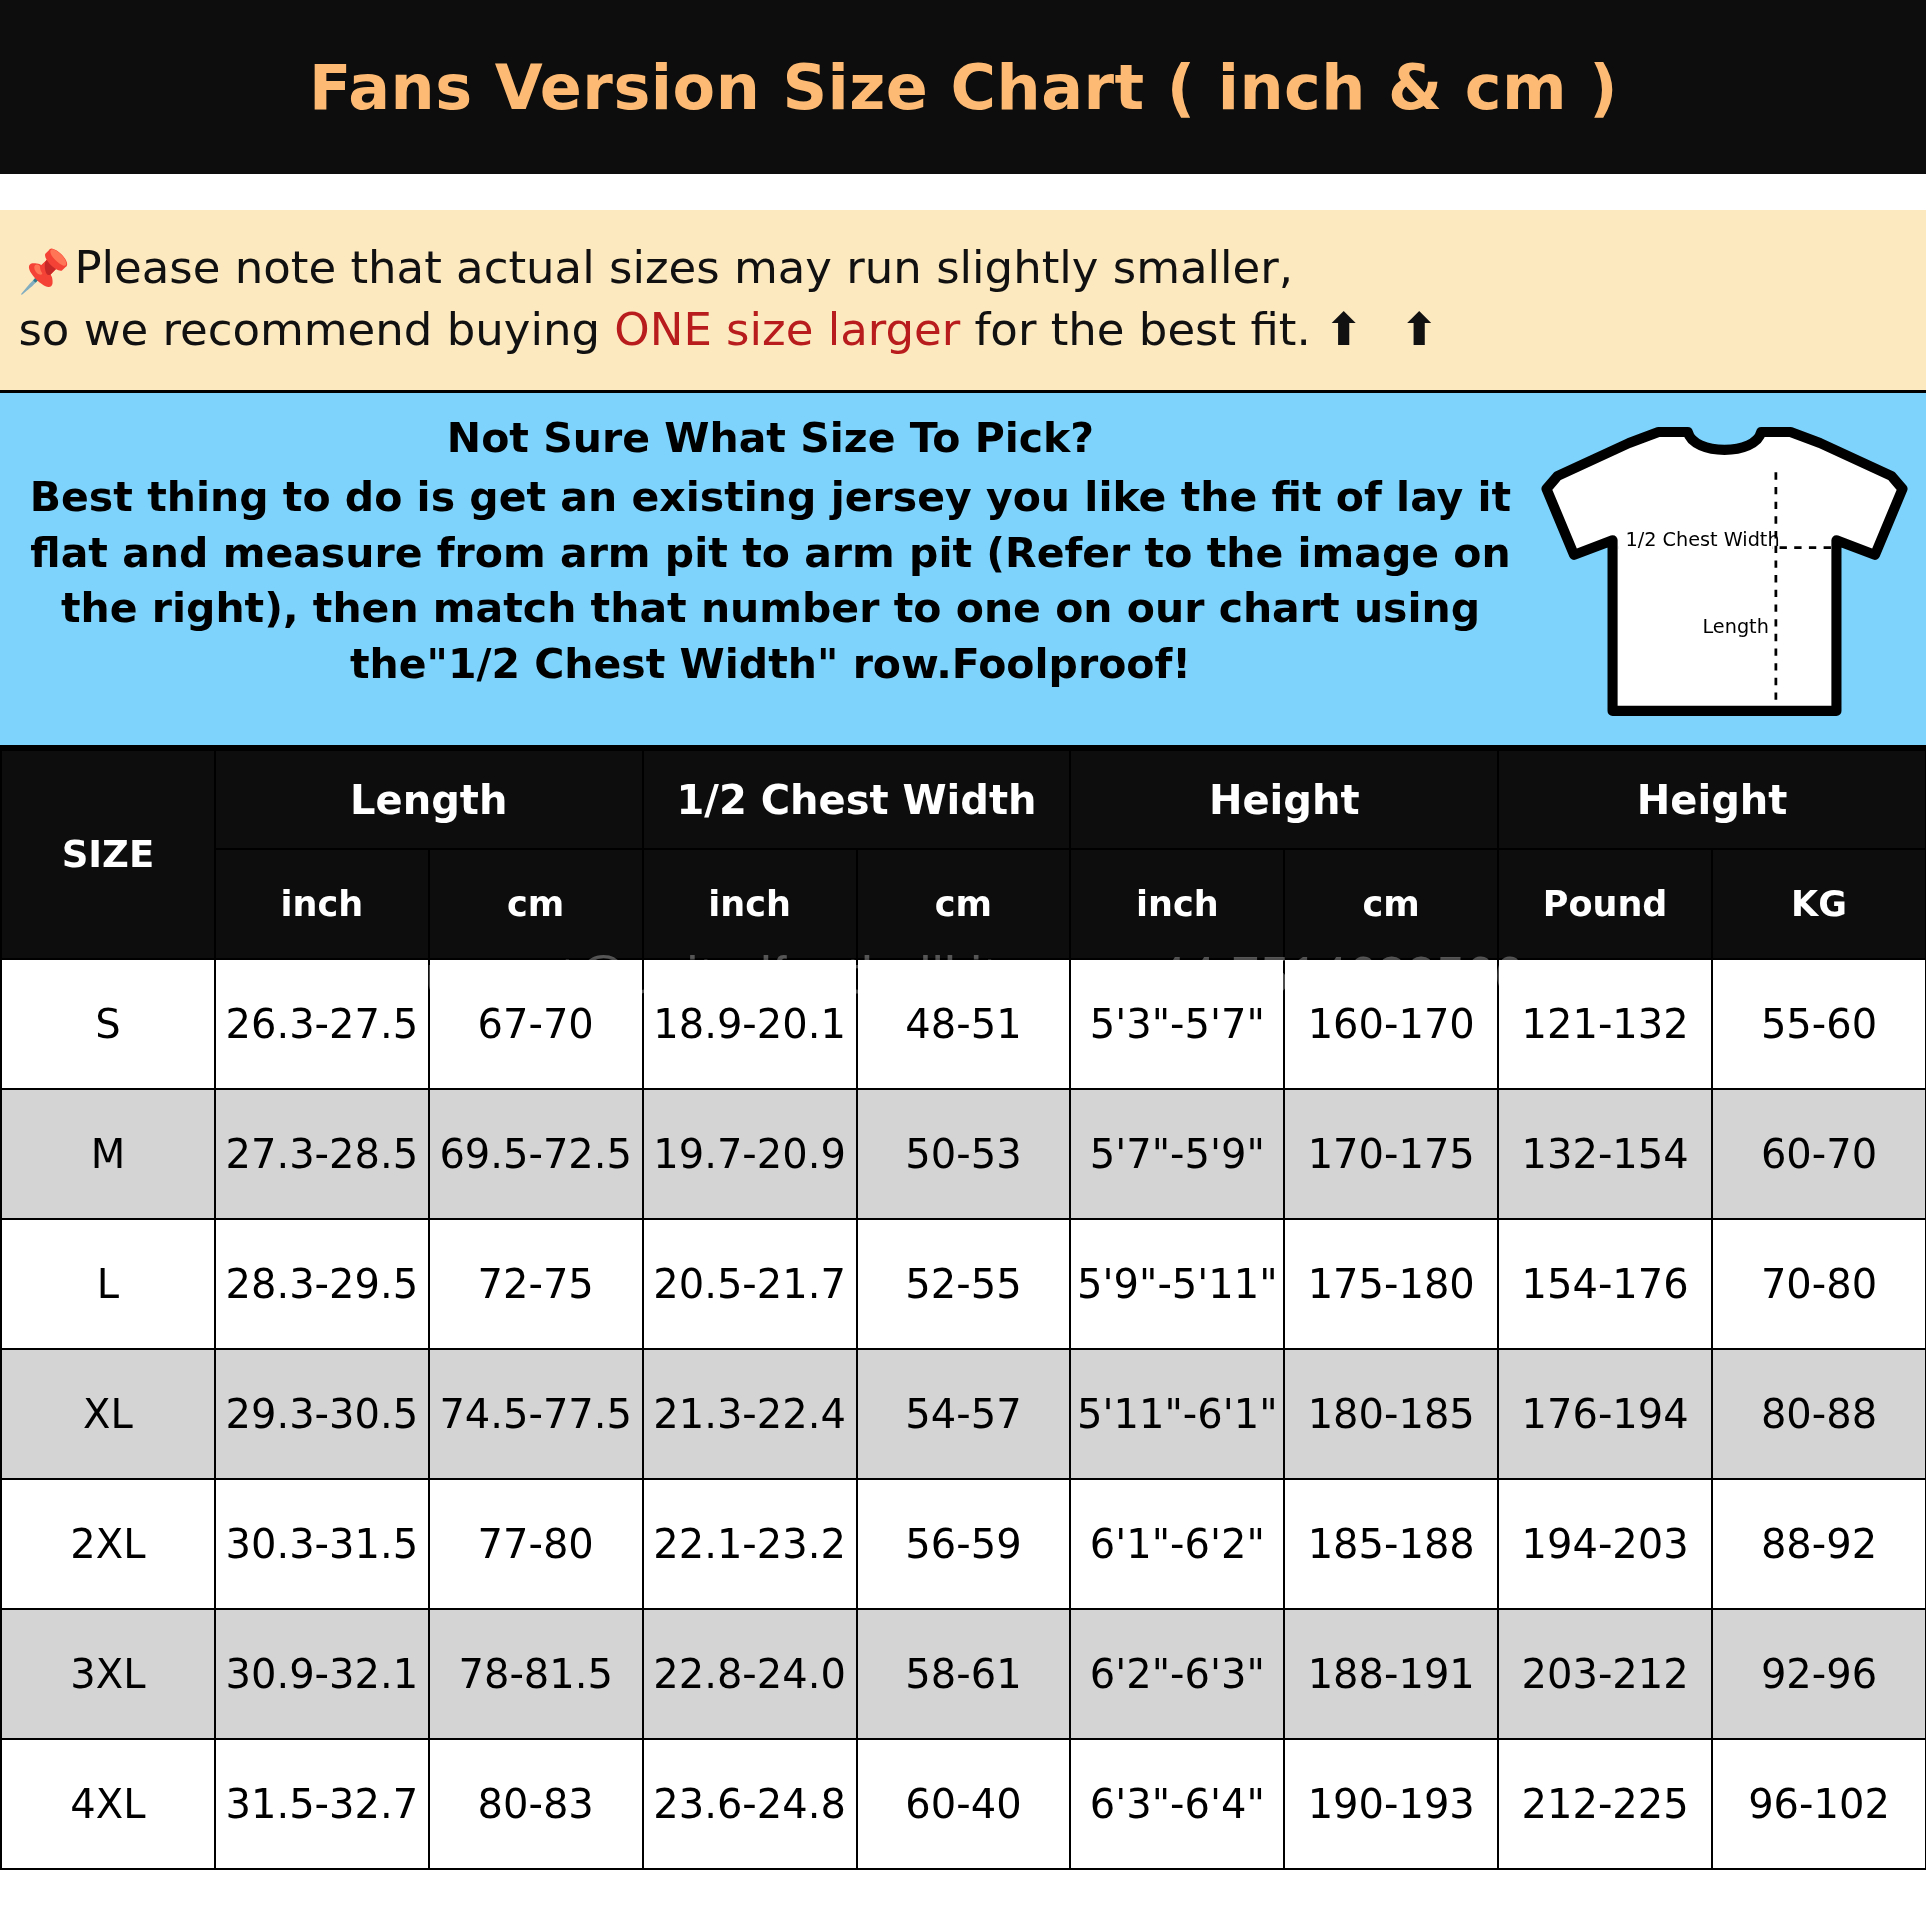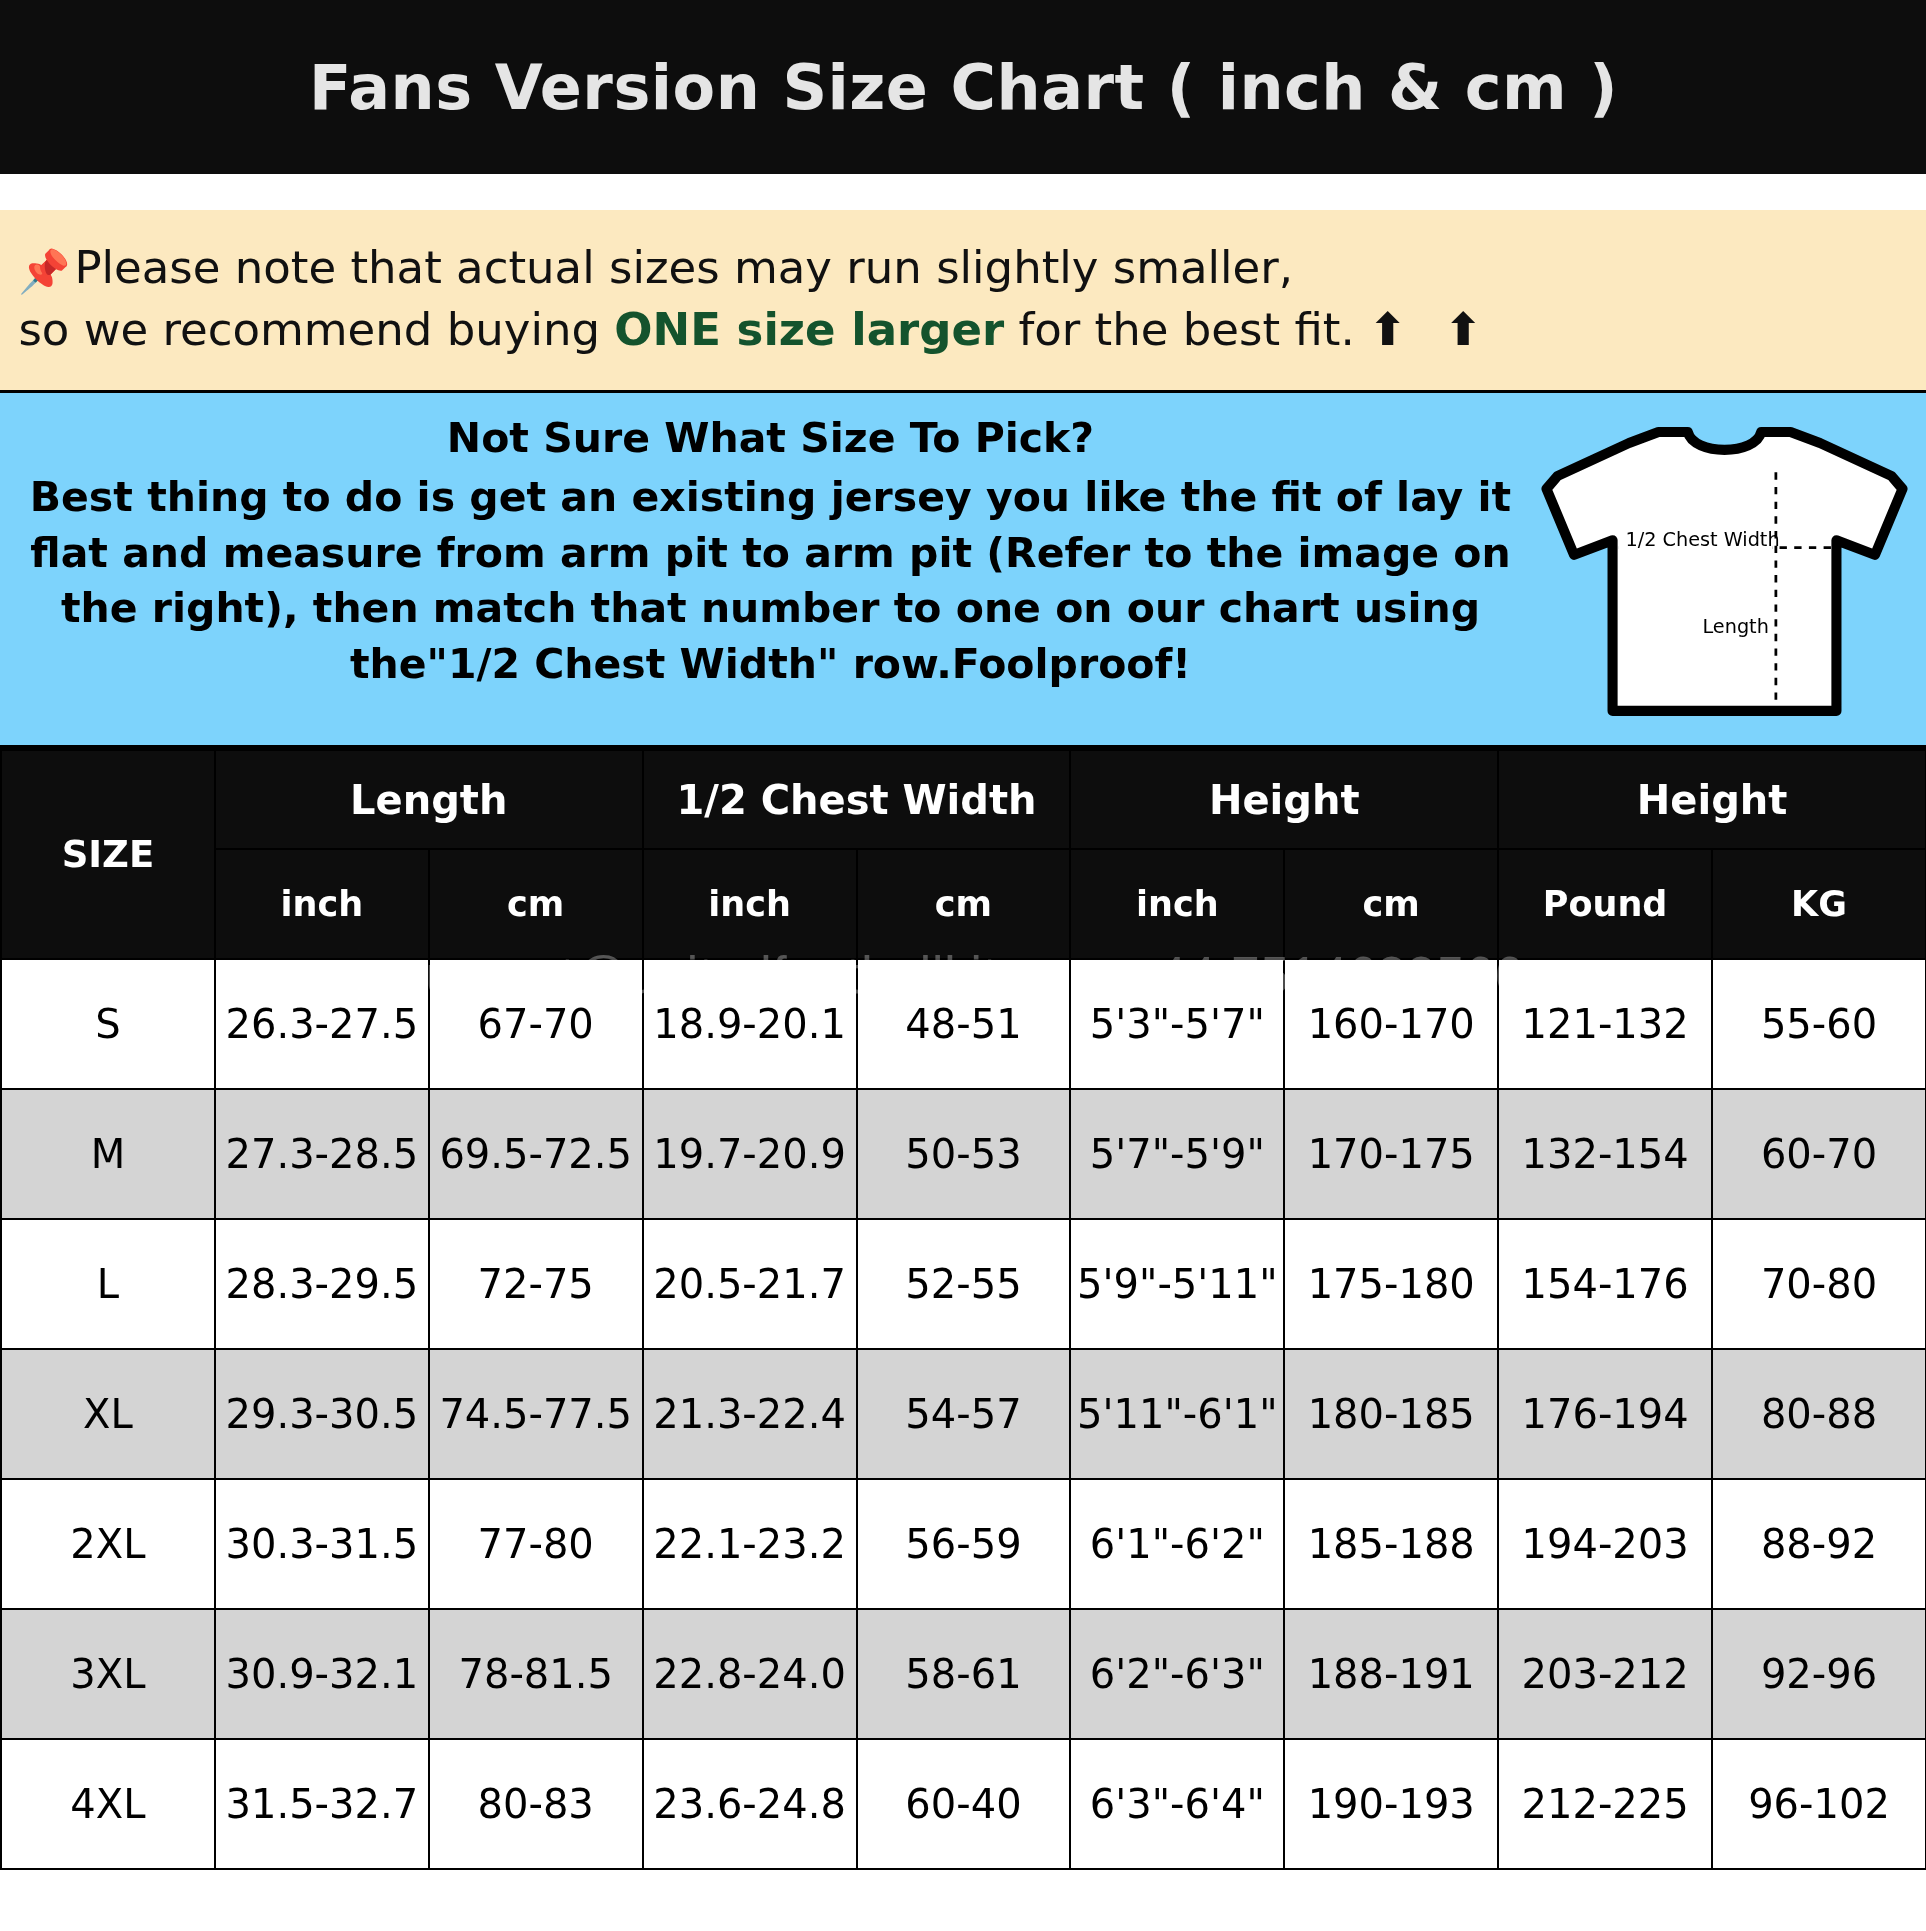--- a/index.html
+++ b/index.html
@@ -26,21 +26,21 @@
 
   
   .title-bar {
     background: #0d0d0d;
     height: 174px;
     display: flex;
     align-items: center;
     justify-content: center;
   }
   .title-text {
-    color: #e5e5e5;
+    color: #fdba74;
     font-size: 62px;
     font-weight: bold;
     letter-spacing: 0.5px;
     font-family: "DejaVu Sans", sans-serif;
     text-align: center;
   }
 
   
   .note-band {
     background: #fce9c0;
@@ -55,22 +55,22 @@
     font-family: "DejaVu Sans", sans-serif;
     font-weight: 500;
     color: #111;
   }
   .pin-icon {
     font-size: 42px;
     vertical-align: -3.7px;
     margin-right: 3.7px;
   }
   .note-strong {
-    color: #14532d;
-    font-weight: bold;
+    color: #b91c1c;
+    font-weight: normal;
   }
   .arrow-ups {
     letter-spacing: 11px;
     font-weight: bold;
   }
 
   
   .info-section {
     display: flex;
     padding: 20px 9.2px 16.5px 9.2px;

